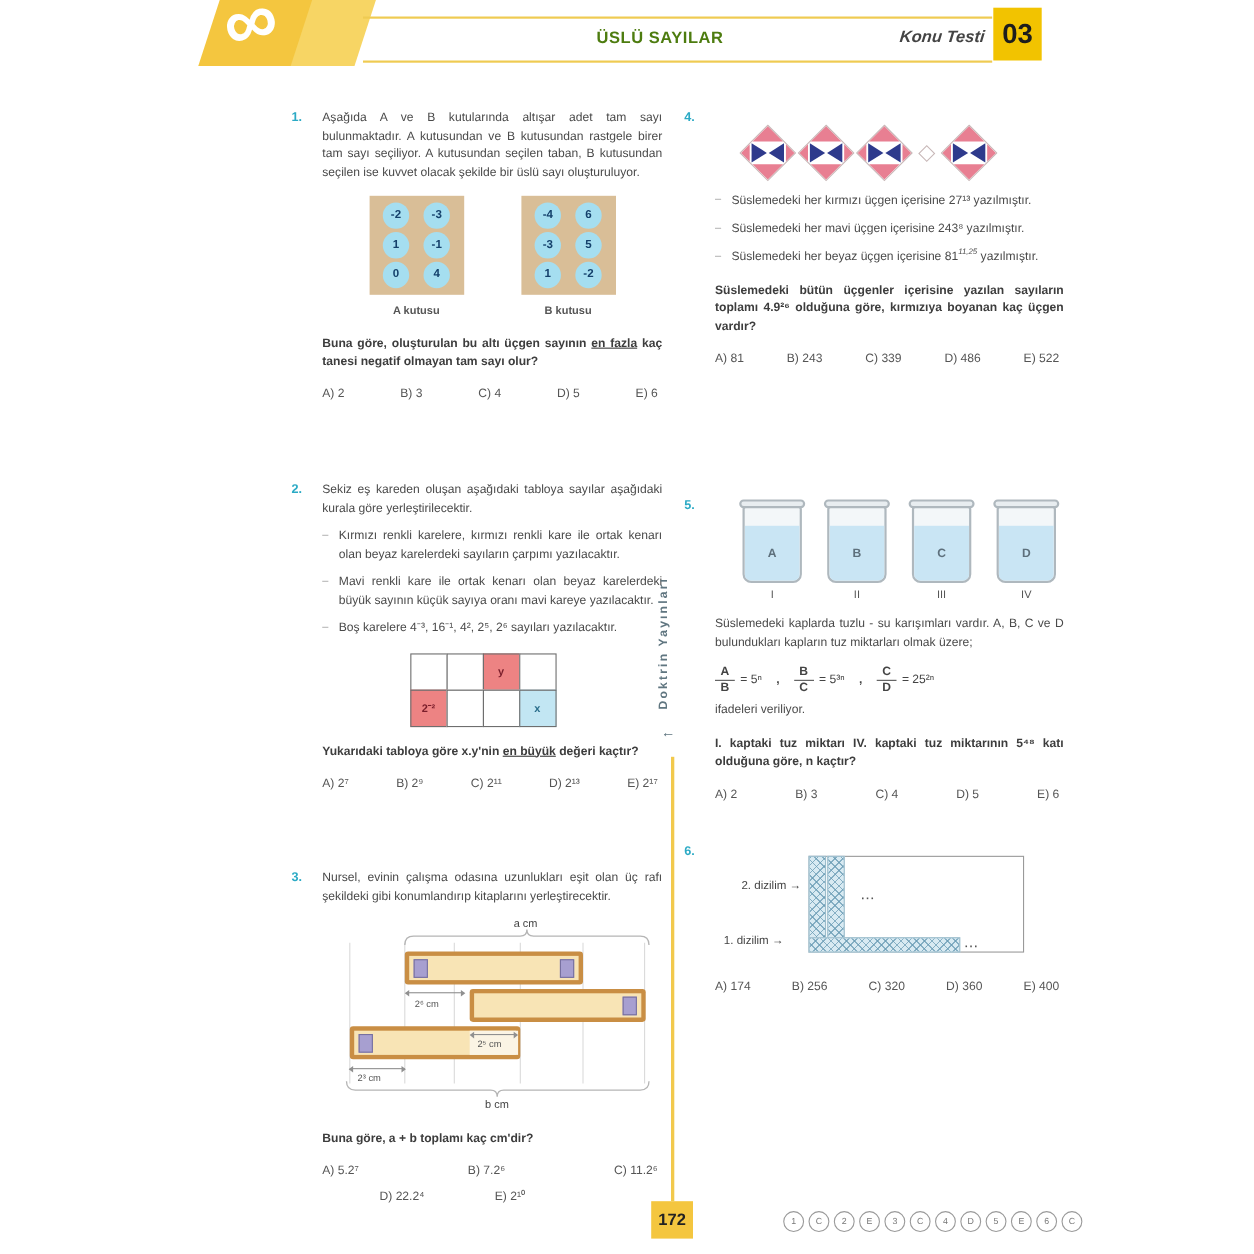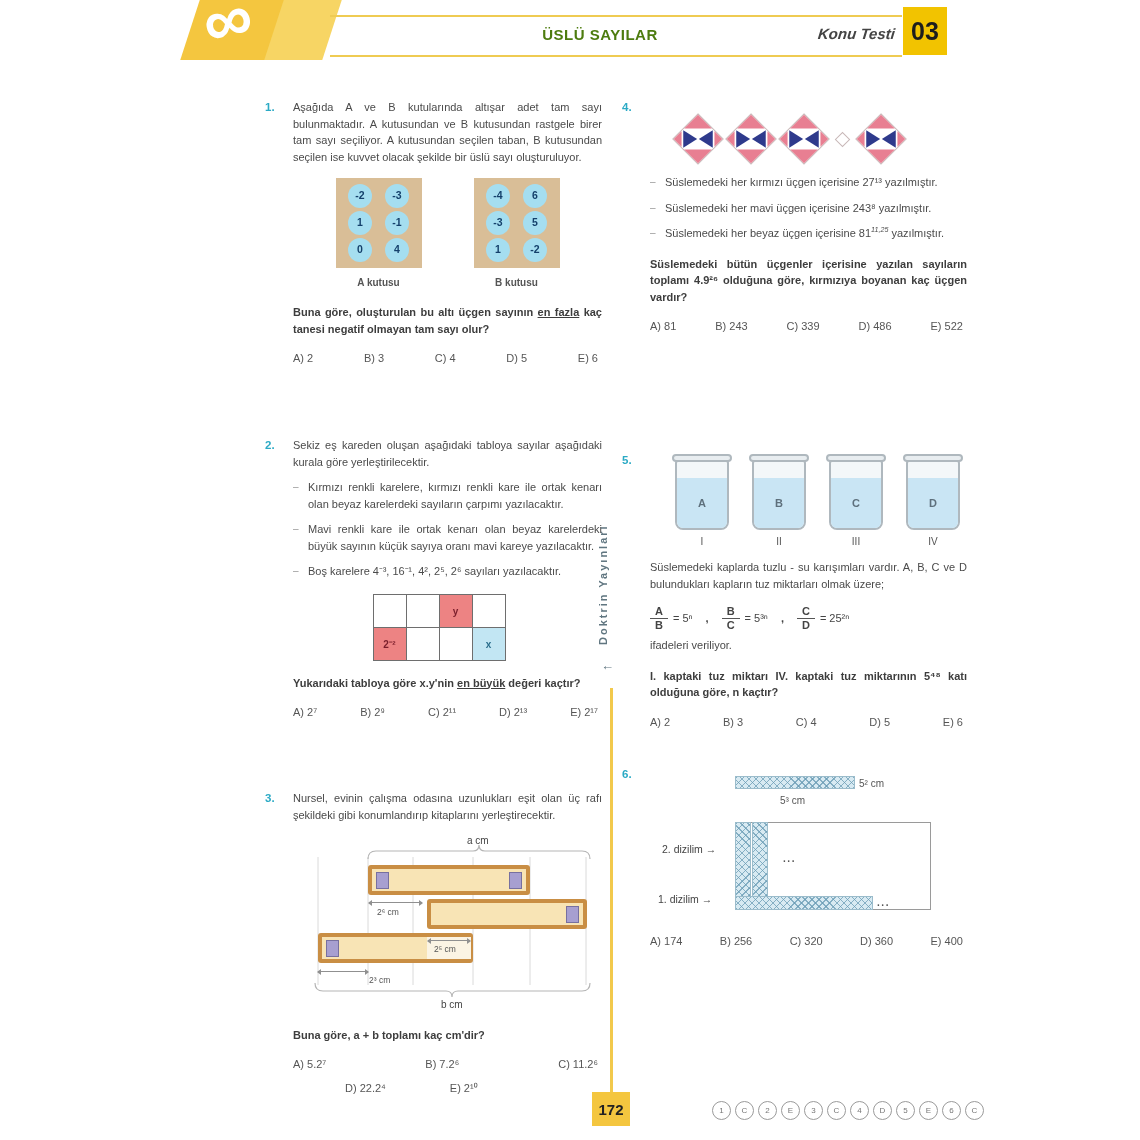--- a/index.html
+++ b/index.html
@@ -223,21 +223,21 @@
         </div>
 
         <div class="dline" style="left:64px;top:65px;width:53px;"></div>
         <div class="dlabel" style="left:72px;top:69px;">2⁶ cm</div>
 
         <div class="dim-badge"></div>
         <div class="dline" style="left:123px;top:103px;width:42px;"></div>
         <div class="dlabel" style="left:129px;top:106px;">2⁵ cm</div>
 
         <div class="dline" style="left:13px;top:134px;width:50px;"></div>
-        <div class="dlabel" style="left:20px;top:137px;margin-left:44px;">2³ cm</div>
+        <div class="dlabel" style="left:20px;top:137px;">2³ cm</div>
       </div>
       <p class="stem">Buna göre, a + b toplamı kaç cm'dir?</p>
       <div class="choices3a">
         <span>A) 5.2⁷</span>
         <span>B) 7.2⁶</span>
         <span>C) 11.2⁶</span>
       </div>
       <div class="choices3b">
         <span>D) 22.2⁴</span>
         <span>E) 2¹⁰</span>
@@ -379,33 +379,28 @@
         <span>C) 4</span>
         <span>D) 5</span>
         <span>E) 6</span>
       </div>
     </div>
   </div>
 
   <div class="q" style="left:622px;top:766px;width:345px;">
     <span class="qnum">6.</span>
     <div class="qbody">
-      <div class="tile-sample">
-        <div class="hatch" style="position:absolute;left:85px;top:0;width:120px;height:13px;"></div>
-        <div style="position:absolute;left:209px;top:0;font-size:10px;color:#555;">5² cm</div>
-        <div style="position:absolute;left:130px;top:17px;font-size:10px;color:#555;">5³ cm</div>
-      </div>
       <div class="wall-fig">
         <div class="wall"></div>
         <div class="hatch" style="position:absolute;left:85px;top:4px;width:16px;height:76px;"></div>
         <div class="hatch" style="position:absolute;left:102px;top:4px;width:16px;height:76px;"></div>
         <div class="dots" style="left:133px;top:36px;">···</div>
         <div class="hatch" style="position:absolute;left:85px;top:78px;width:138px;height:14px;"></div>
         <div class="dots" style="left:227px;top:80px;">···</div>
-        <div class="dzl" style="left:12px;top:24px;">2. dizilim →</div>
+        <div class="dzl" style="left:24px;top:24px;">2. dizilim →</div>
         <div class="dzl" style="left:8px;top:74px;">1. dizilim →</div>
       </div>
       <div class="choices">
         <span>A) 174</span>
         <span>B) 256</span>
         <span>C) 320</span>
         <span>D) 360</span>
         <span>E) 400</span>
       </div>
     </div>

